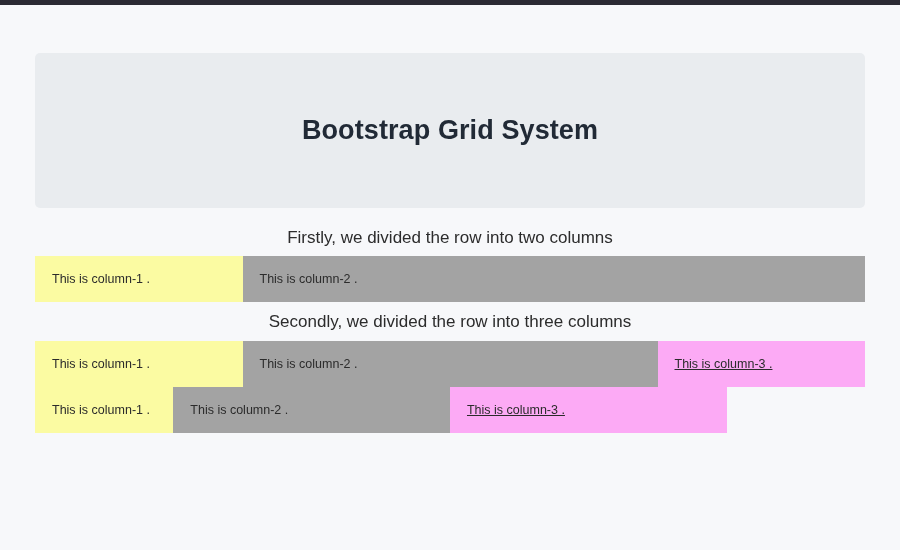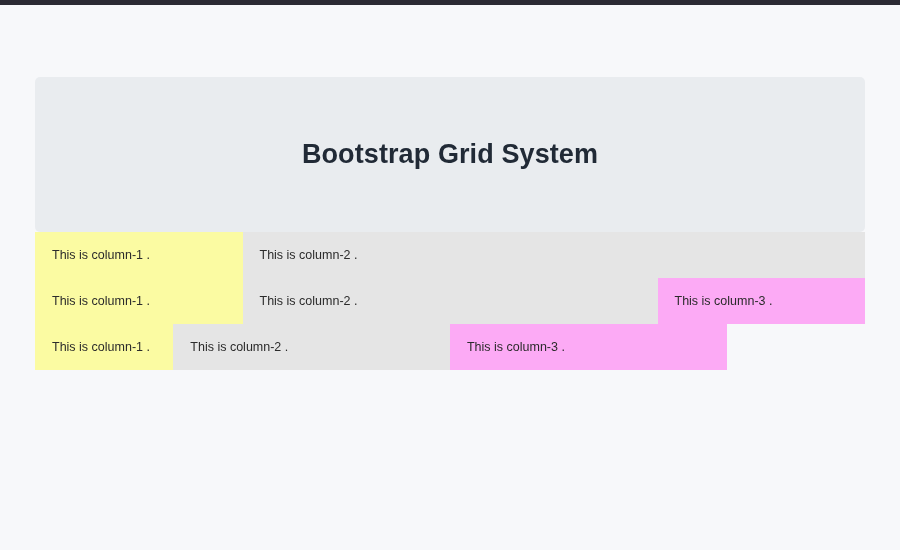--- a/index.html
+++ b/index.html
@@ -26,21 +26,21 @@
     position: absolute;
     top: 5px;
     left: 0;
     width: 900px;
     height: 545px;
     background: #f7f8fa;
   }
   .container {
     width: 830px;
     margin: 0 auto;
-    padding-top: 72px;
+    padding-top: 48px;
     box-sizing: content-box;
   }
   
   .jumbotron {
     background: #e9ecef;
     border-radius: 5px;
     height: 155px;
     display: flex;
     align-items: center;
     justify-content: center;
@@ -79,47 +79,49 @@
     align-items: center;
     box-sizing: border-box;
     padding-left: 17px;
     font-size: 12.5px;
     color: #2b2b2b;
     line-height: 1.3;
     overflow: hidden;
     white-space: nowrap;
   }
   .col-yellow  { background: #fbfba2; }
-  .col-green   { background: #e5e5e5; }
-  .col-pink    { background: #fcaaf5; }
+  .col-green   { background: #a3a3a3; }
+  .col-pink    { background: #fcaaf5; text-decoration: underline; }
   .col-purple  { background: #b9b9fa; }
 
   .w-2 { width: 138.33px; }
   .w-3 { width: 207.5px; }
   .w-4 { width: 276.67px; }
   .w-6 { width: 415px; }
   .w-9 { width: 622.5px; }
 </style>
 </head>
 <body>
 
 <div id="browser-chrome-bar"></div>
 
 <div id="page-root">
   <div class="container">
 
     <div class="jumbotron">
       <h1 class="jumbotron-title">Bootstrap Grid System</h1>
     </div>
 
+    <h2 class="section-heading first-heading">Firstly, we divided the row into two columns</h2>
     <div class="grid-row">
       <div class="grid-col col-yellow w-3">This is column-1 .</div>
       <div class="grid-col col-green w-9">This is column-2 .</div>
     </div>
 
+    <h2 class="section-heading">Secondly, we divided the row into three columns</h2>
     <div class="grid-row">
       <div class="grid-col col-yellow w-3">This is column-1 .</div>
       <div class="grid-col col-green w-6">This is column-2 .</div>
       <div class="grid-col col-pink w-3">This is column-3 .</div>
     </div>
 
     <div class="grid-row">
       <div class="grid-col col-yellow w-2">This is column-1 .</div>
       <div class="grid-col col-green w-4">This is column-2 .</div>
       <div class="grid-col col-pink w-4">This is column-3 .</div>

